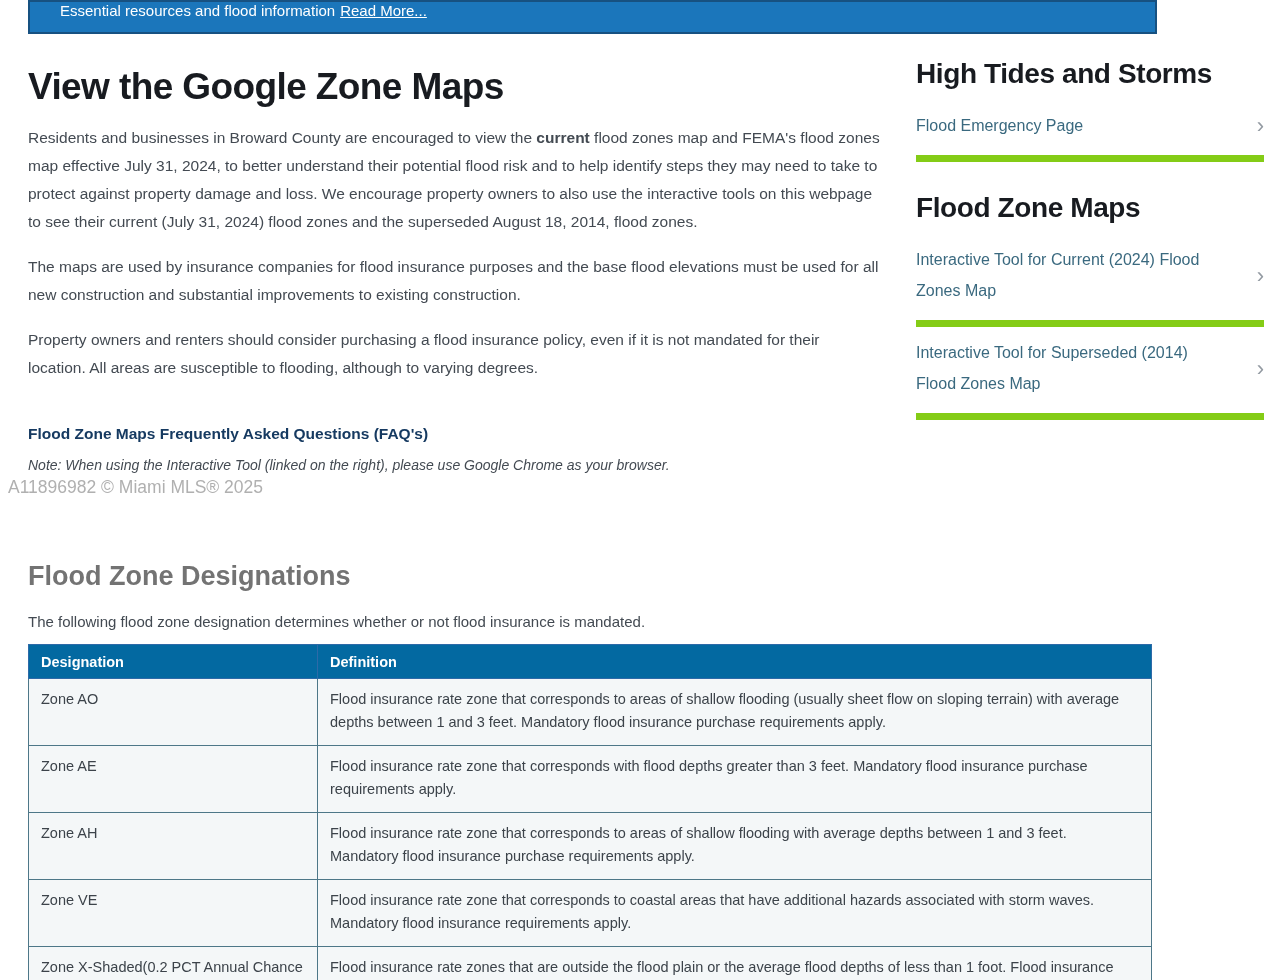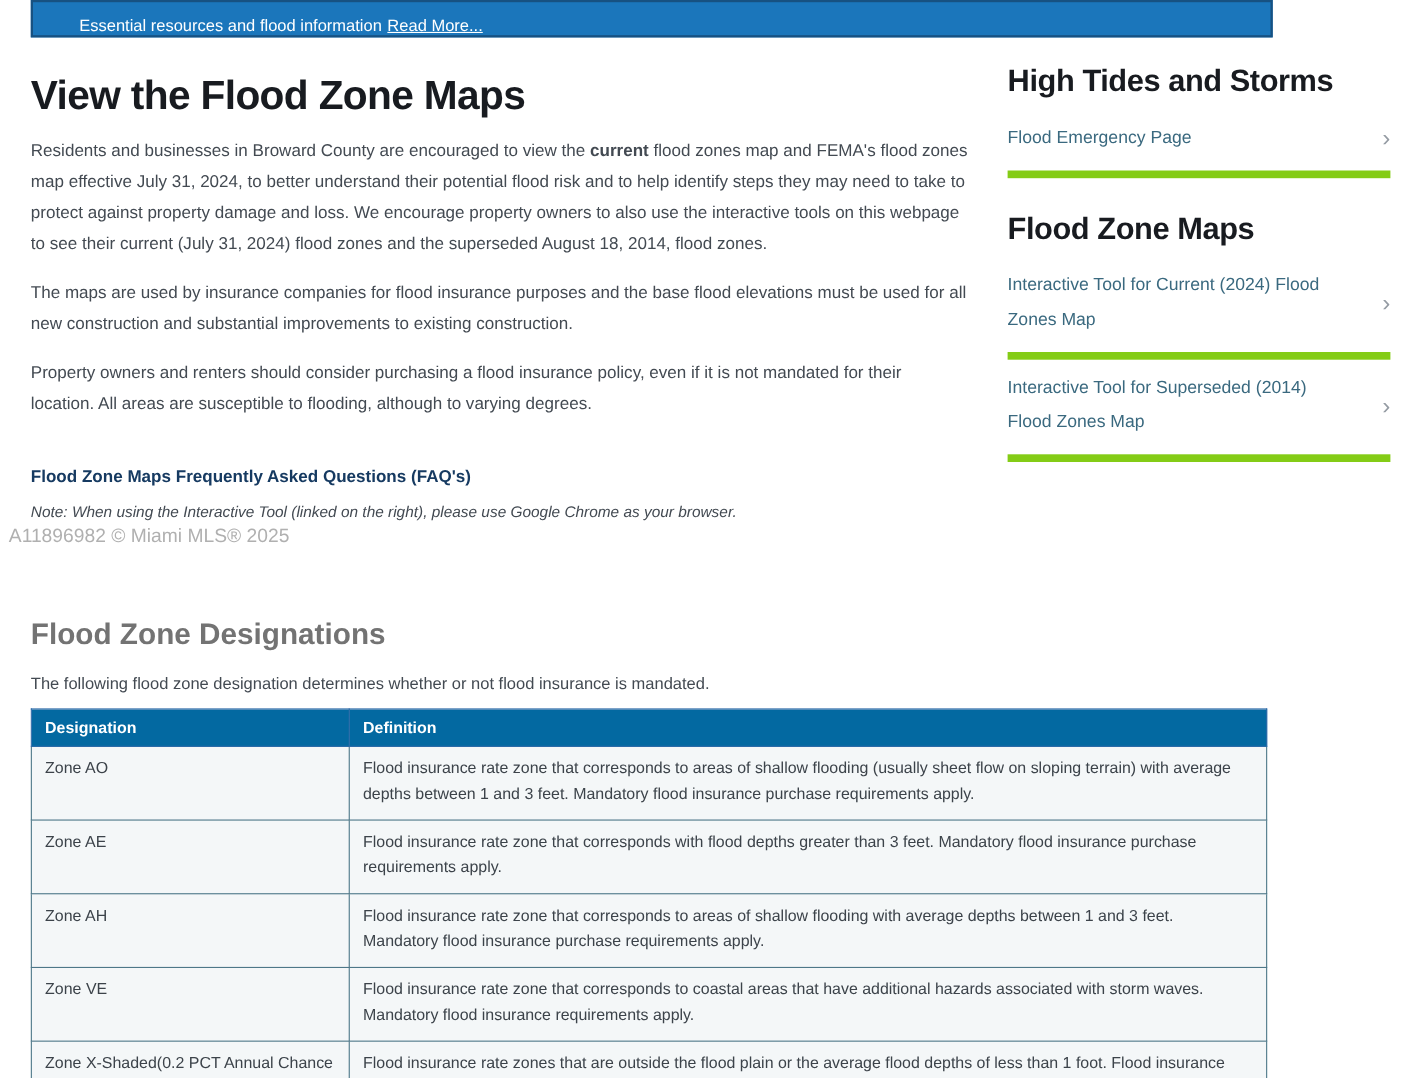--- a/index.html
+++ b/index.html
@@ -3,21 +3,21 @@
 <meta charset="utf-8">
 <style>
   * { box-sizing: border-box; margin: 0; padding: 0; }
   html, body { width: 1284px; height: 980px; background: #ffffff; overflow: hidden; }
   body { font-family: "Liberation Sans", sans-serif; position: relative; }
 
   
   .banner {
     margin-left: 28px; width: 1129px; height: 34px;
     background: #1b76bb; border: 2px solid #175181;
-    display: flex; align-items: flex-end; padding-left: 42px;
+    display: flex; align-items: flex-start; padding-left: 30px;
     color: #ffffff; font-size: 15px;
   }
   .banner a { color: #ffffff; text-decoration: underline; margin-left: 5px; cursor: pointer; }
 
   
   .content-row { display: flex; margin: 18px 0 0 28px; }
   .left-col { width: 852px; }
   .right-col { width: 348px; margin-left: 36px; }
 
   h1.page-title { font-size: 37px; color: #181b20; letter-spacing: -0.6px; margin: 14px 0 16px; }
@@ -59,21 +59,21 @@
 <body>
 
 <div class="banner">
   <span>Essential resources and flood information</span>
   <a>Read More...</a>
 </div>
 
 <div class="content-row">
 
   <div class="left-col">
-    <h1 class="page-title">View the Flood Zone Maps</h1>
+    <h1 class="page-title">View the Google Zone Maps</h1>
 
     <p class="body-text"><span>Residents and businesses in Broward County are encouraged to view the </span><b>current</b><span> flood zones map and FEMA's flood zones map effective July 31, 2024, to better understand their potential flood risk and to help identify steps they may need to take to protect against property damage and loss. We encourage property owners to also use the interactive tools on this webpage to see their current (July 31, 2024) flood zones and the superseded August 18, 2014, flood zones.</span></p>
 
     <p class="body-text">The maps are used by insurance companies for flood insurance purposes and the base flood elevations must be used for all new construction and substantial improvements to existing construction.</p>
 
     <p class="body-text">Property owners and renters should consider purchasing a flood insurance policy, even if it is not mandated for their location. All areas are susceptible to flooding, although to varying degrees.</p>
 
     <a class="faq-link">Flood Zone Maps Frequently Asked Questions (FAQ's)</a>
 
     <p class="note-text">Note: When using the Interactive Tool (linked on the right), please use Google Chrome as your browser.</p>

